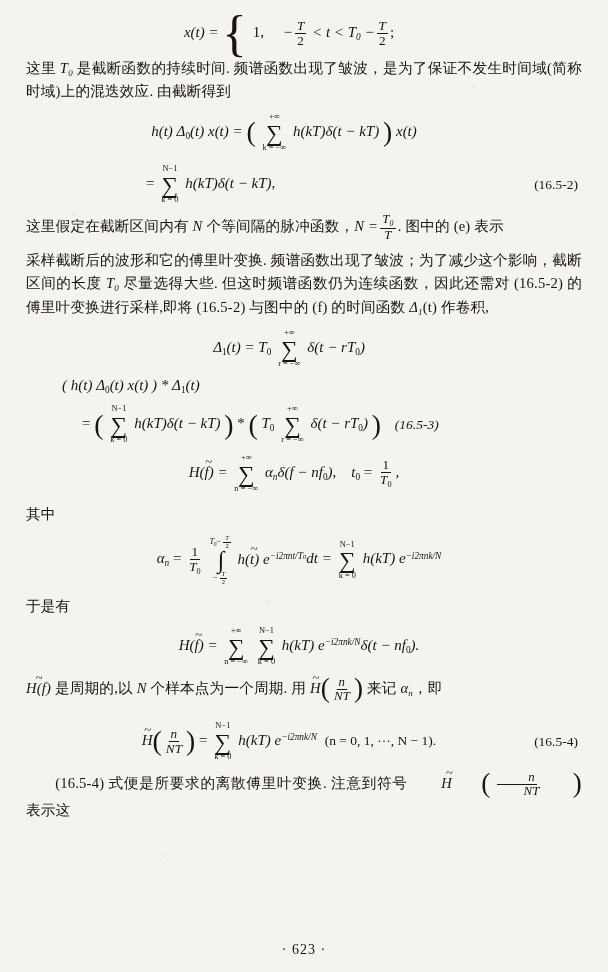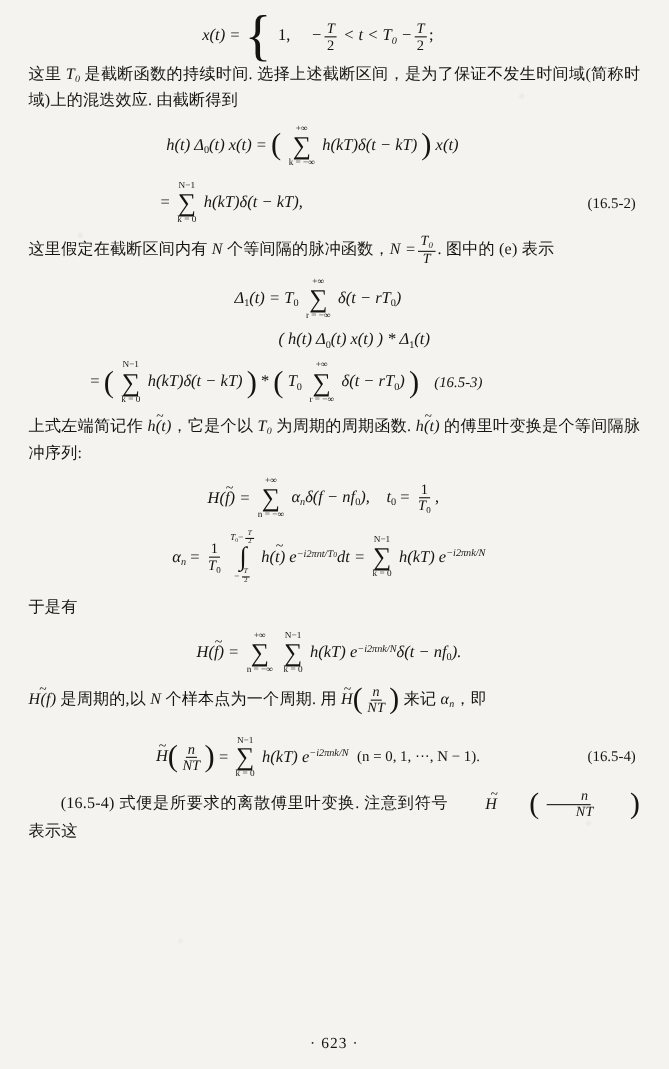--- a/index.html
+++ b/index.html
@@ -53,21 +53,21 @@
     position: relative;
     font-family: "Liberation Serif", serif;
   }
   .eq-row {
     display: flex;
     align-items: center;
     justify-content: center;
     position: relative;
   }
   .eq-row.left-pad {
-    justify-content: center;
+    justify-content: flex-start;
     padding-left: 30px;
   }
   .eq {
     font-style: italic;
     font-size: 15px;
     white-space: nowrap;
   }
   .eq .up {
     font-style: normal;
   }
@@ -232,21 +232,21 @@
                     <span class="den up">2</span>
                   </span><span class="up">;</span>
               </span>
             </span>
           </span>
         </span>
       </div>
     </div>
 
     <p class="para">
-      <span>这里 </span><i><span>T</span><sub>0</sub></i><span> 是截断函数的持续时间.    选择上述截断区间，是为了保证不发生时间域(简称时域)上的混迭效应. 由截断得到</span>
+      <span>这里 </span><i><span>T</span><sub>0</sub></i><span> 是截断函数的持续时间.    频谱函数出现了皱波，是为了保证不发生时间域(简称时域)上的混迭效应. 由截断得到</span>
     </p>
 
     <div class="eq-block">
       <div class="eq-row" style="padding-right:40px;">
         <span class="eq">
           <span>h(t) Δ</span><sub class="up">0</sub><span>(t) x(t) =</span>
           <span class="big-paren">(</span>
           <span class="sum">
             <span class="lim">+∞</span>
             <span class="sig">∑</span>
@@ -271,20 +271,23 @@
       </div>
     </div>
 
     <p class="para">
       <span>这里假定在截断区间内有 </span><i>N</i><span> 个等间隔的脉冲函数，</span><i><span>N =</span><span class="frac">
             <span class="num"><i>T</i><sub>0</sub></span>
             <span class="den"><i>T</i></span>
           </span></i><span>.   图中的 (e) 表示</span>
     </p>
 
+    <p class="para">
+      <span>采样截断后的波形和它的傅里叶变换.   频谱函数出现了皱波；为了减少这个影响，截断区间的长度 </span><i><span>T</span><sub>0</sub></i><span> 尽量选得大些.  但这时频谱函数仍为连续函数，因此还需对 (16.5-2) 的傅里叶变换进行采样,即将 (16.5-2) 与图中的 (f) 的时间函数 </span><i><span>Δ</span><sub>1</sub></i><span>(t) 作卷积,</span>
+    </p>
 
     <div class="eq-block">
       <div class="eq-row" style="padding-right:30px;">
         <span class="eq">
           <span>Δ</span><sub class="up">1</sub><span>(t) = T</span><sub class="up">0</sub>
           <span class="sum">
             <span class="lim">+∞</span>
             <span class="sig">∑</span>
             <span class="lim">r = −∞</span>
           </span>
@@ -318,23 +321,20 @@
             <span class="sig">∑</span>
             <span class="lim">r = −∞</span>
           </span>
           <span>δ(t − rT</span><sub class="up">0</sub><span>)</span>
           <span class="big-paren">)</span>
           <span class="small-note" style="margin-left:10px;font-style:italic;">(16.5-3)</span>
         </span>
       </div>
     </div>
 
-    <p class="para">
-      <span>上式左端简记作 </span><i class="overtilde">h(t)</i><span>，它是个以 </span><i><span>T</span><sub>0</sub></i><span> 为周期的周期函数. </span><i class="overtilde">h(t)</i><span> 的傅里叶变换是个等间隔脉冲序列:</span>
-    </p>
 
     <div class="eq-block">
       <div class="eq-row" style="padding-right:20px;">
         <span class="eq">
           <span class="overtilde">H(f) =</span>
           <span class="sum">
             <span class="lim">+∞</span>
             <span class="sig">∑</span>
             <span class="lim">n = −∞</span>
           </span>
@@ -343,20 +343,21 @@
           <span>t</span><sub class="up">0</sub>
           <span class="up">=</span>
           <span class="frac">
               <span class="num up">1</span>
               <span class="den"><i>T</i><sub class="up">0</sub></span>
             </span><span class="up">,</span>
         </span>
       </div>
     </div>
 
+    <p class="para">其中</p>
 
     <div class="eq-block">
       <div class="eq-row" style="padding-right:10px;">
         <span class="eq">
           <span>α</span><sub>n</sub>
           <span class="up">=</span>
           <span class="frac">
               <span class="num up">1</span>
               <span class="den"><i>T</i><sub class="up">0</sub></span>
             </span>

